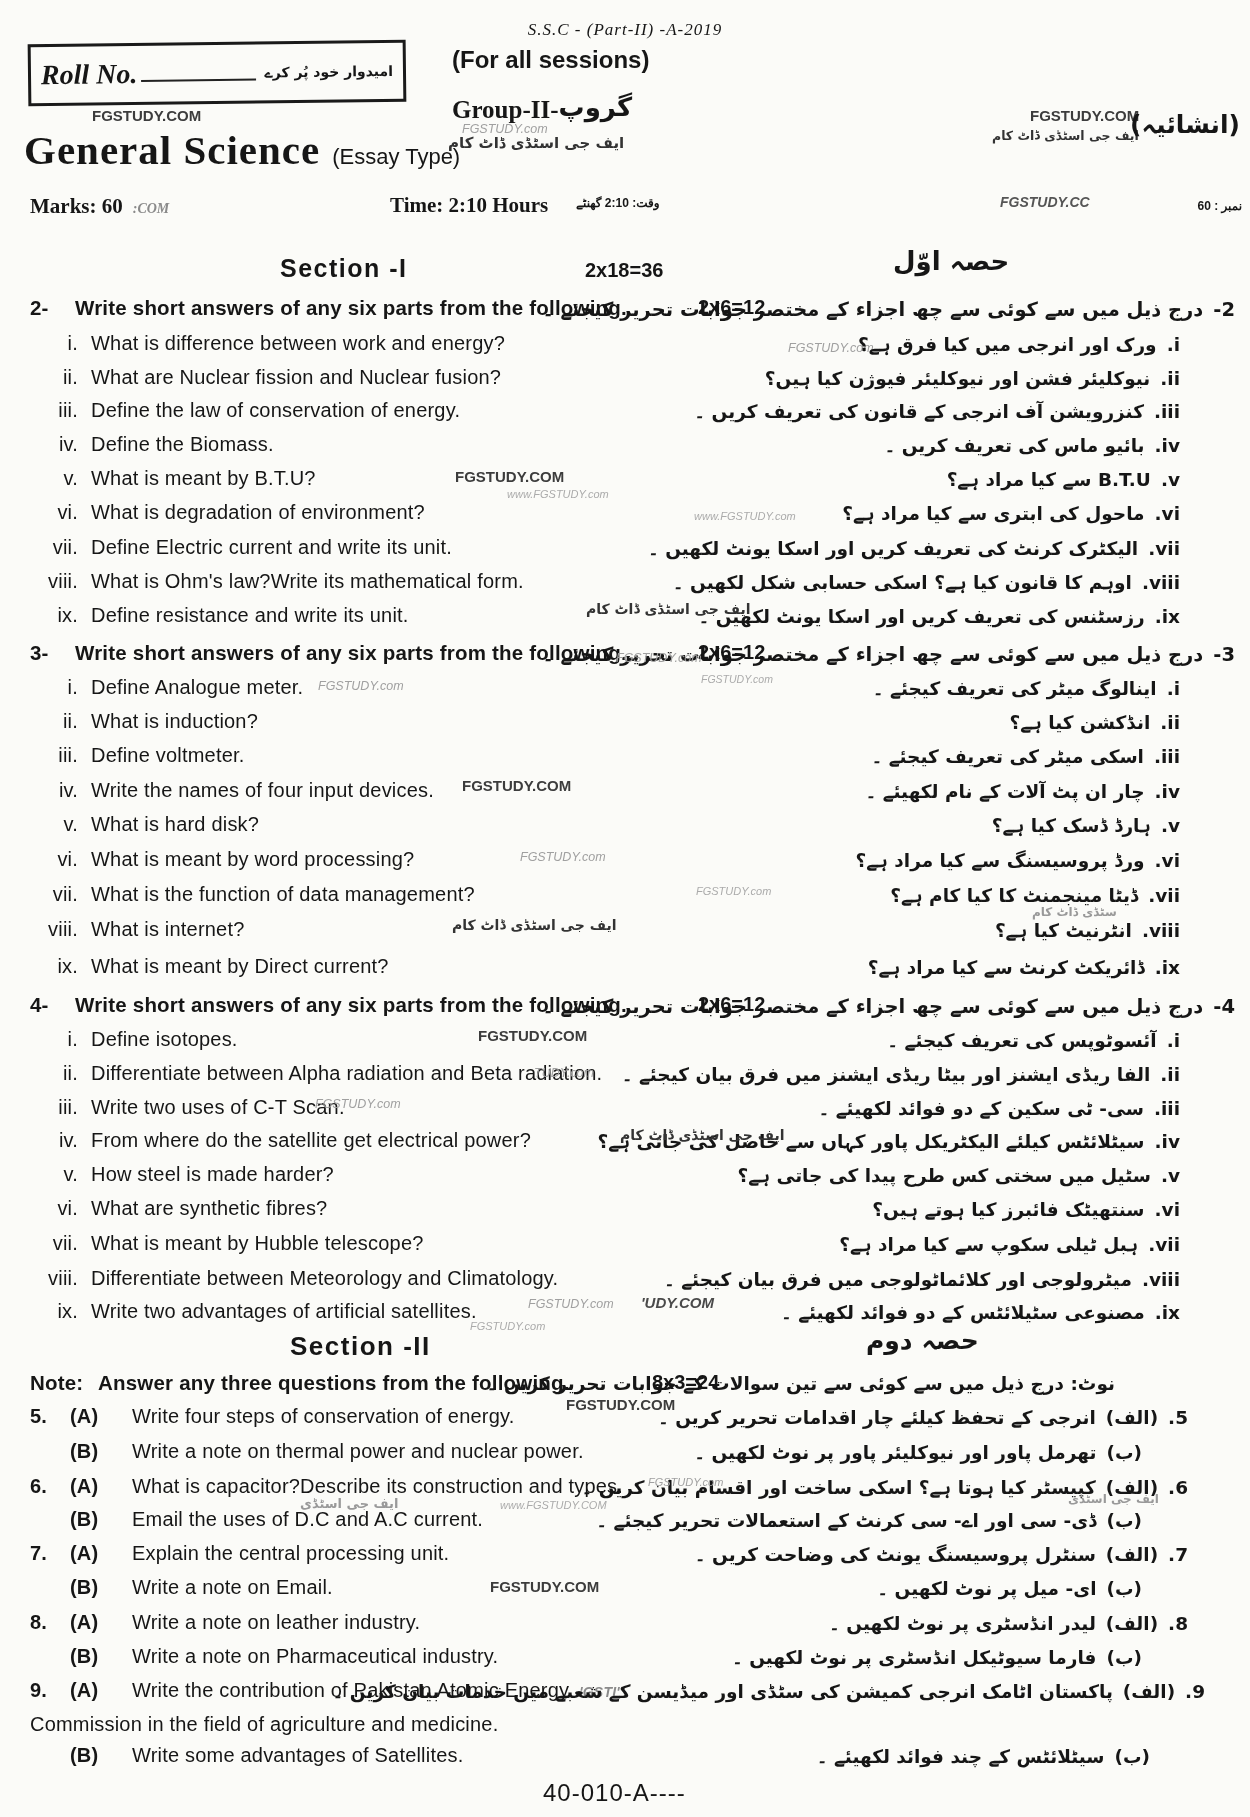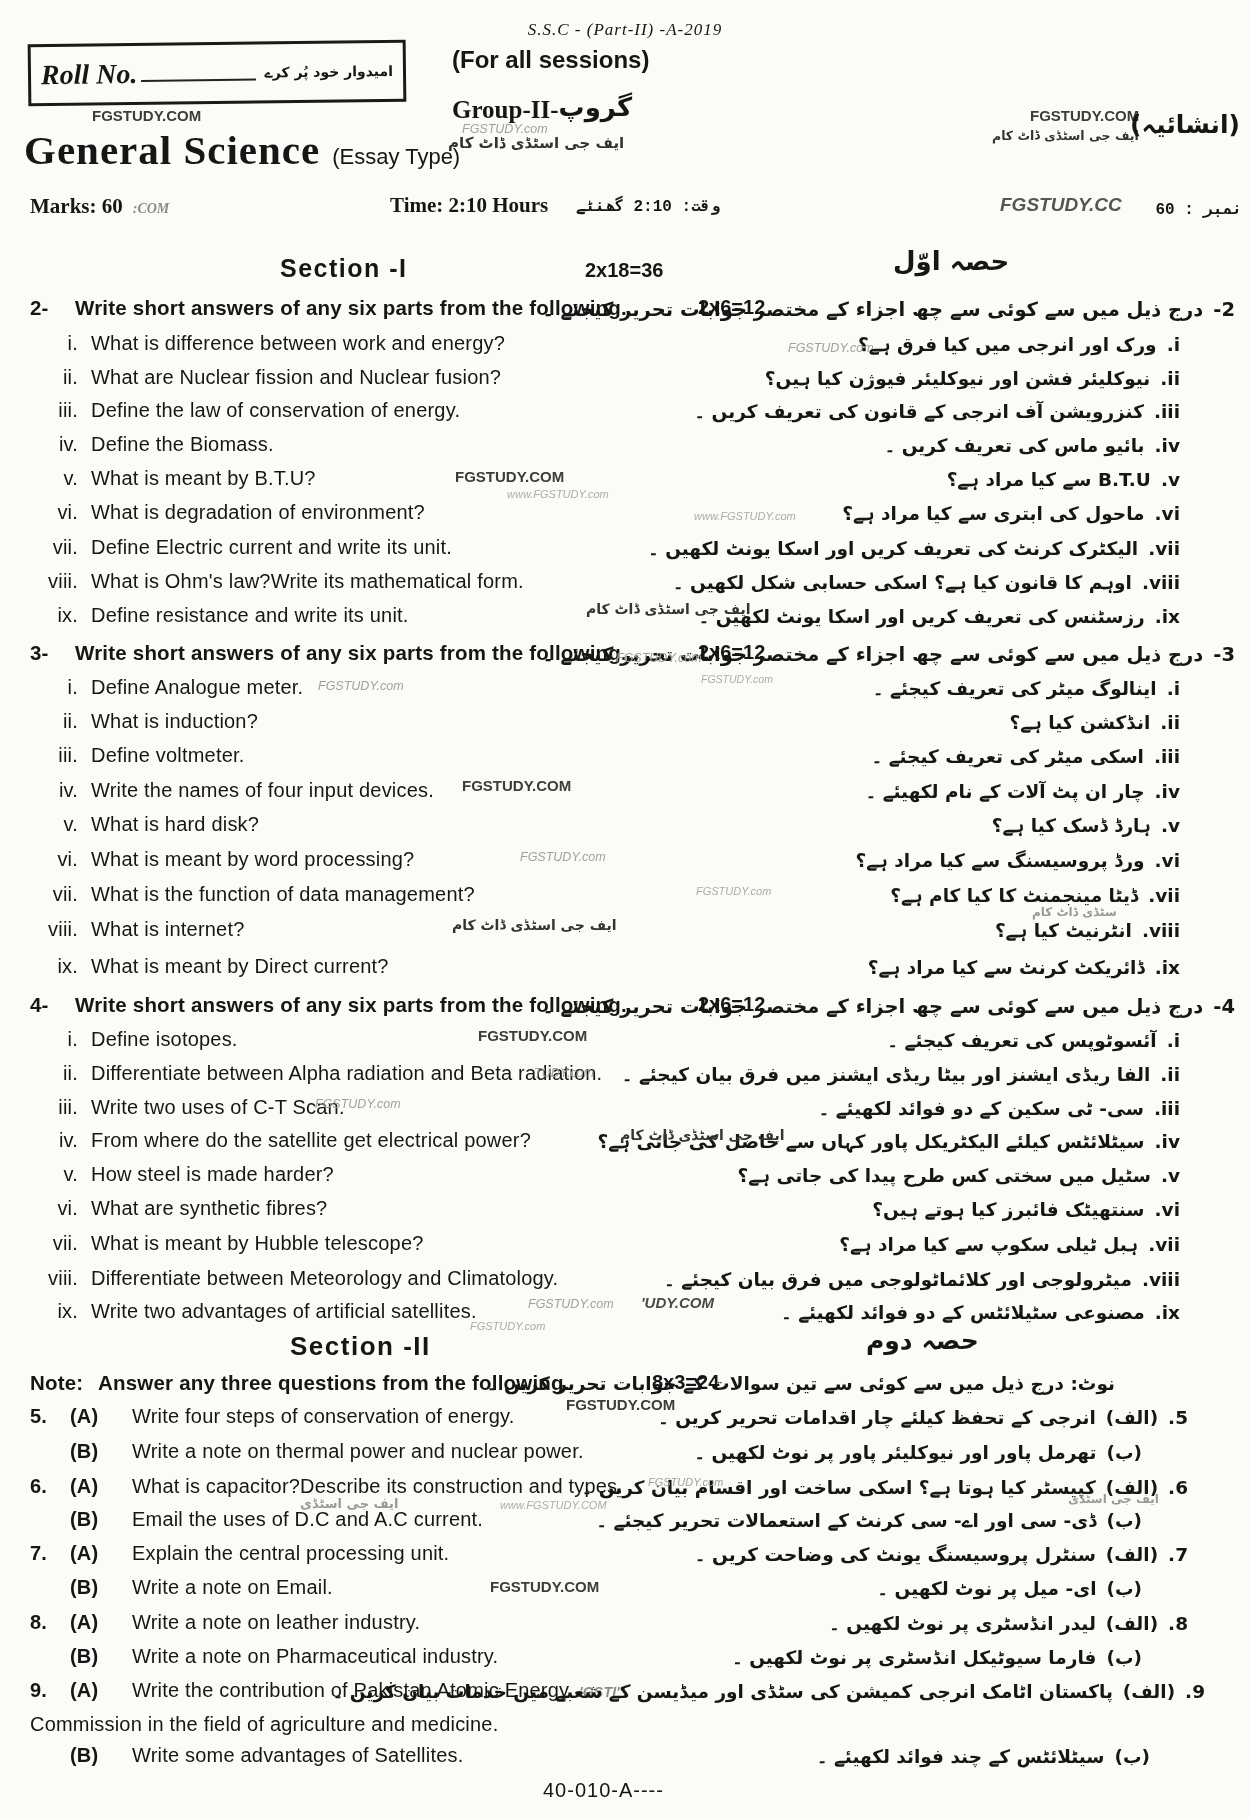--- a/index.html
+++ b/index.html
@@ -20,21 +20,21 @@
       font-family:"DejaVu Sans",sans-serif;font-weight:bold;font-size:18.5px;white-space:nowrap;}
   .head-ur{right:15px;font-size:19.5px;}
   .lq-a{right:62px;}
   .lq-b{right:108px;}
   .note-ur{right:135px;}
   .q9a-ur{right:45px;}
   .wm{position:absolute;font-style:italic;color:#9a9a9a;white-space:nowrap;}
   .wm-bold{font-style:normal;font-weight:bold;font-size:15px;color:#3c3c3c;}
   .wm-faint{font-size:12.5px;color:#a0a0a0;}
   .wm-www{font-size:11px;color:#ababab;}
-  .wm-cc{font-weight:bold;font-size:19px;color:#555;}
+  .wm-cc{font-weight:bold;font-size:14px;color:#555;}
   .wm-udy{font-weight:bold;font-size:15px;color:#4a4a4a;}
   .wm-ur{font-style:normal;font-weight:bold;font-size:14px;color:#333;direction:rtl;
          font-family:"DejaVu Sans",sans-serif;}
   .wm-ur-faint{font-style:normal;font-weight:bold;font-size:12px;color:#999;direction:rtl;
          font-family:"DejaVu Sans",sans-serif;}
   .wm-inline{color:#8a8a8a;font-weight:bold;font-style:italic;font-size:14px;margin-left:10px;}
   .exam-code{left:0;right:0;top:20px;text-align:center;font-family:"Liberation Serif",serif;
              font-style:italic;font-size:17px;letter-spacing:1px;}
   .sessions{left:452px;top:46px;font-weight:bold;font-size:24px;}
   .rollbox{left:28px;top:42px;width:352px;height:56px;border:3px solid #1a1a1a;
@@ -46,26 +46,26 @@
   .group .g-ur{font-family:"DejaVu Sans",sans-serif;font-size:26px;position:relative;top:-2px;}
   .title-en{left:24px;top:126px;font-family:"Liberation Serif",serif;font-weight:bold;
             font-size:41px;letter-spacing:1px;}
   .title-type{font-family:"Liberation Sans",sans-serif;font-weight:normal;font-size:22px;
               letter-spacing:0;margin-left:12px;}
   .title-ur{right:10px;top:110px;direction:rtl;display:flex;gap:12px;align-items:center;
             font-family:"DejaVu Sans",sans-serif;font-weight:bold;}
   .title-ur .main{font-size:46px;}
   .title-ur .sub{font-size:25px;}
   .marks-label,.time-label{font-family:"Liberation Serif",serif;font-weight:bold;font-size:21px;}
-  .time-ur,.marks-ur{direction:rtl;font-family:Liberation Mono, monospace;font-weight:bold;
-                     font-size:16px;white-space:nowrap;}
+  .time-ur,.marks-ur{direction:rtl;font-family:Liberation Sans, sans-serif;font-weight:bold;
+                     font-size:12px;white-space:nowrap;}
   .sec-title{font-weight:bold;font-size:25px;letter-spacing:1.5px;}
   .sec-total{font-weight:bold;font-size:20px;}
   .sec-ur{font-family:"DejaVu Sans",sans-serif;font-weight:bold;font-size:26px;direction:rtl;}
-  .footer-code{left:543px;top:1779px;font-size:20px;letter-spacing:1px;}
+  .footer-code{left:543px;top:1779px;font-size:24px;letter-spacing:1px;}
 </style>
 </head>
 <body>
 
 <div class="page">
 
   <div class="abs exam-code">S.S.C - (Part-II) -A-2019</div>
 
   <div class="abs rollbox">
     <span class="roll-label">Roll No.</span>

